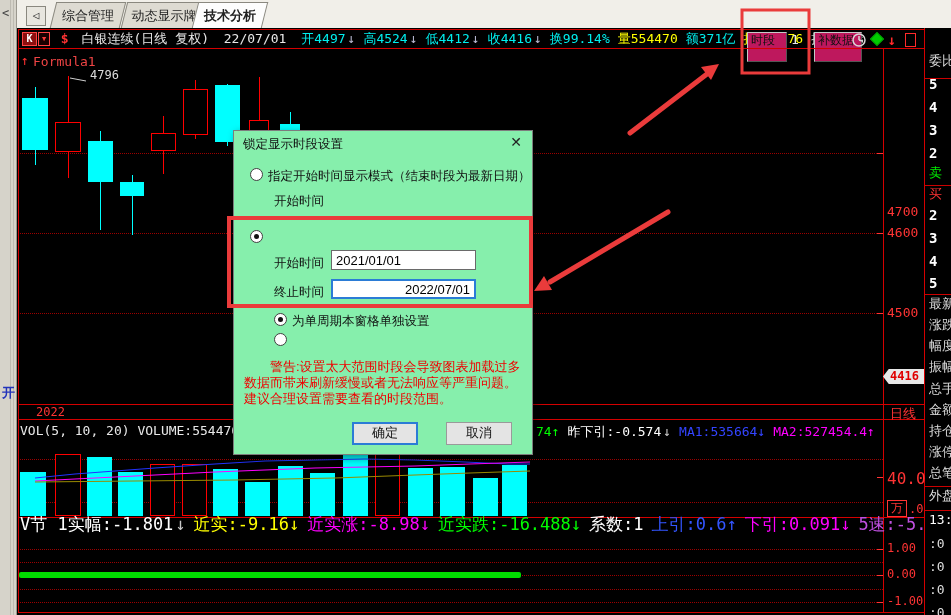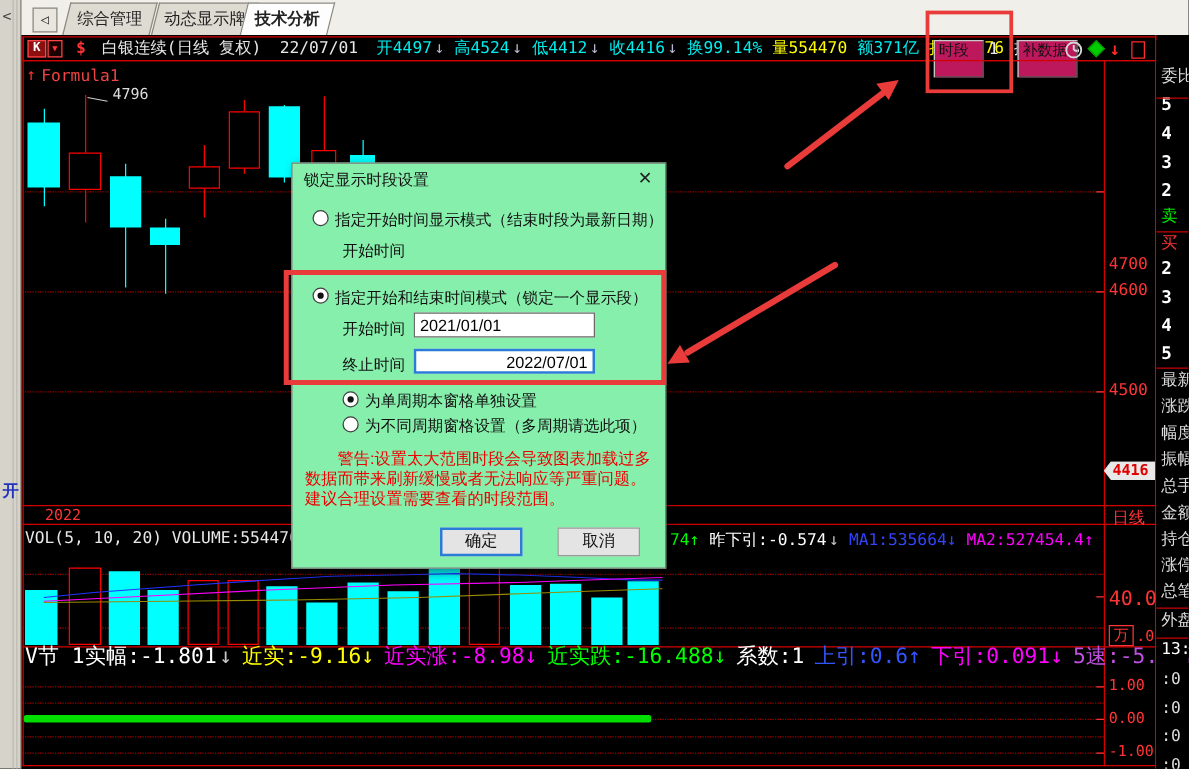--- a/index.html
+++ b/index.html
@@ -245,30 +245,28 @@
 
 <div class="dlg">
   <div class="dtitle">锁定显示时段设置</div>
   <div class="dclose">✕</div>
 
   <div class="radio" id="r-mode1" style="left:16px;top:37px"></div>
   <div class="dlbl" style="left:34px;top:37px">指定开始时间显示模式（结束时段为最新日期）</div>
   <div class="dlbl" style="left:40px;top:62px">开始时间</div>
 
   <div class="radio sel" id="r-mode2" style="left:16px;top:99px"></div>
-  <div class="dlbl" style="left:34px;top:99px">指定开始和结束时间模式（锁定一个显示段）</div>
   <div class="dlbl" style="left:40px;top:124px">开始时间</div>
   <input class="dinput" style="left: 97px; top: 119px;" value="2021/01/01">
   <div class="dlbl" style="left:40px;top:153px">终止时间</div>
   <input class="dinput focus" style="left: 97px; top: 148px; text-align: right;" value="2022/07/01">
 
   <div class="radio sel" id="r-scope1" style="left:40px;top:182px"></div>
   <div class="dlbl" style="left:58px;top:182px">为单周期本窗格单独设置</div>
   <div class="radio" id="r-scope2" style="left:40px;top:202px"></div>
-  <div class="dlbl" style="left:58px;top:202px">为不同周期窗格设置（多周期请选此项）</div>
 
   <div class="warn">警告:设置太大范围时段会导致图表加载过多数据而带来刷新缓慢或者无法响应等严重问题。建议合理设置需要查看的时段范围。</div>
 
   <div class="btn primary" style="left:118px;top:291px">确定</div>
   <div class="btn" style="left:212px;top:291px">取消</div>
 </div>
 
 <svg class="ann">
   <rect id="ann-rect1" fill="none" stroke-width="3" x="742" y="10" width="67" height="63" stroke="#ea3b3b"></rect>
   <rect id="ann-rect2" fill="none" stroke-width="4" x="229" y="218" width="302" height="88" stroke="#ea3b3b"></rect>

